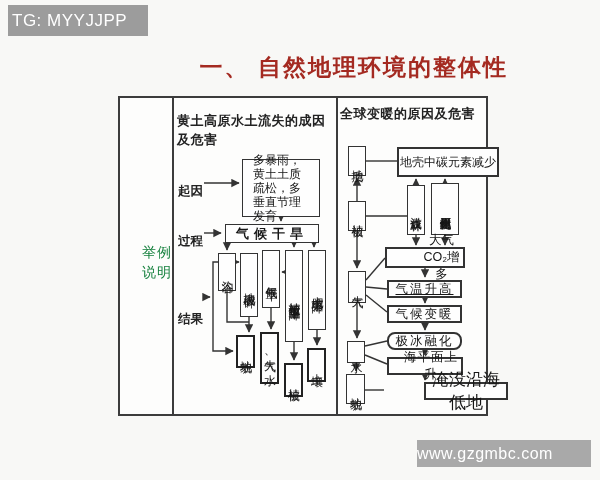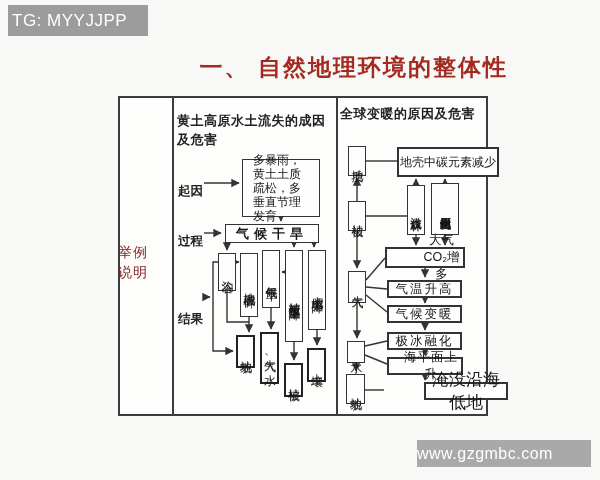--- a/index.html
+++ b/index.html
@@ -20,22 +20,22 @@
   #main-title{
     left:0;top:52px;width:508px;text-align:right;
     font-size:23px;font-weight:bold;color:#a42a21;letter-spacing:2px;
   }
   #frame{
     left:118px;top:96px;width:370px;height:320px;
     border:2px solid #3c3c3c;background:#fdfdfc;box-sizing:border-box;
   }
   .vline{position:absolute;top:0;bottom:0;width:2px;background:#3c3c3c;}
   #row-label{
-    left:118px;top:242px;width:54px;text-align:left;
-    font-size:14px;line-height:20px;letter-spacing:1px;color:#7f1d1d;
+    left:118px;top:242px;width:54px;text-align:right;
+    font-size:14px;line-height:20px;letter-spacing:1px;color:#15803d;
   }
   .panel-heading{
     font-size:13px;line-height:19px;font-weight:600;letter-spacing:0.5px;color:#222;
   }
   .flow-label{font-size:12.5px;font-weight:bold;color:#222;margin-top:7px;}
   .hbox,.vbox{
     background:#fefefe;border:1.5px solid #333;box-sizing:border-box;
     display:flex;align-items:center;justify-content:center;color:#161616;
   }
   .hbox{text-align:center;}
@@ -146,20 +146,20 @@
   <div class="abs vbox" style="left:348px;top:201px;width:18px;height:30px;">植被</div>
   <div class="abs vbox" style="left:348px;top:271px;width:18px;height:32px;">大气</div>
   <div class="abs vbox" style="left:347px;top:341px;width:18px;height:22px;">水</div>
   <div class="abs vbox" style="left:346px;top:374px;width:19px;height:30px;">地貌</div>
 
   <div class="abs hbox b2" style="left:397px;top:147px;width:102px;height:30px;font-size:12px;line-height:14px;">地壳中碳元素减少</div>
   <div class="abs vbox" style="left:407px;top:185px;width:18px;height:50px;font-size:11.5px;line-height:14px;">滥伐森林</div>
   <div class="abs vbox" style="left:431px;top:183px;width:28px;height:52px;font-size:11.5px;line-height:13px;letter-spacing:0;">化石燃料大量使用</div>
 
   <div class="abs hbox b2" style="left:385px;top:247px;width:80px;height:21px;font-size:12.5px;padding-left:33px;">大气CO₂增多</div>
-  <div class="abs hbox b2" style="left:387px;top:280px;width:75px;height:18px;font-size:12.5px;letter-spacing:2px;">气温升高</div>
+  <div class="abs hbox b2" style="left:387px;top:280px;width:75px;height:18px;font-size:12.5px;letter-spacing:2px;text-decoration:underline;">气温升高</div>
   <div class="abs hbox b2" style="left:387px;top:305px;width:75px;height:18px;font-size:12.5px;letter-spacing:2px;text-align:center;">气候变暖</div>
-  <div class="abs hbox b2" style="left:387px;top:332px;width:75px;height:18px;font-size:12.5px;letter-spacing:2px;">极冰融化</div>
+  <div class="abs hbox b2" style="left:387px;top:332px;width:75px;height:18px;font-size:12.5px;letter-spacing:2px;border-radius:8px;">极冰融化</div>
   <div class="abs hbox b2" style="left:387px;top:357px;width:76px;height:18px;font-size:12.5px;letter-spacing:1px;padding-left:12px;">海平面上升</div>
   <div class="abs hbox b2" style="left:384px;top:382px;width:84px;height:18px;font-size:17px;margin-left:40px;">淹没沿海低地</div>
 
   <div class="abs" id="watermark">www.gzgmbc.com</div>
 </div>
 
 </body></html>

